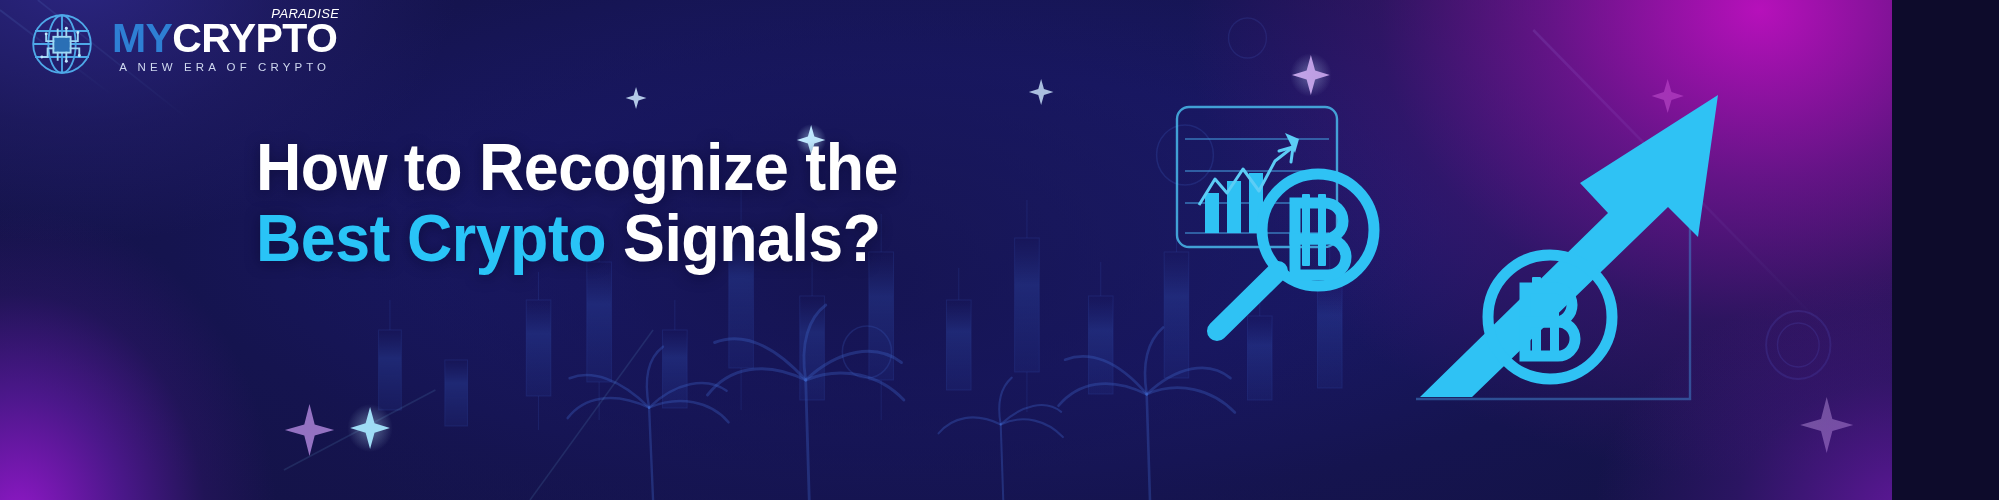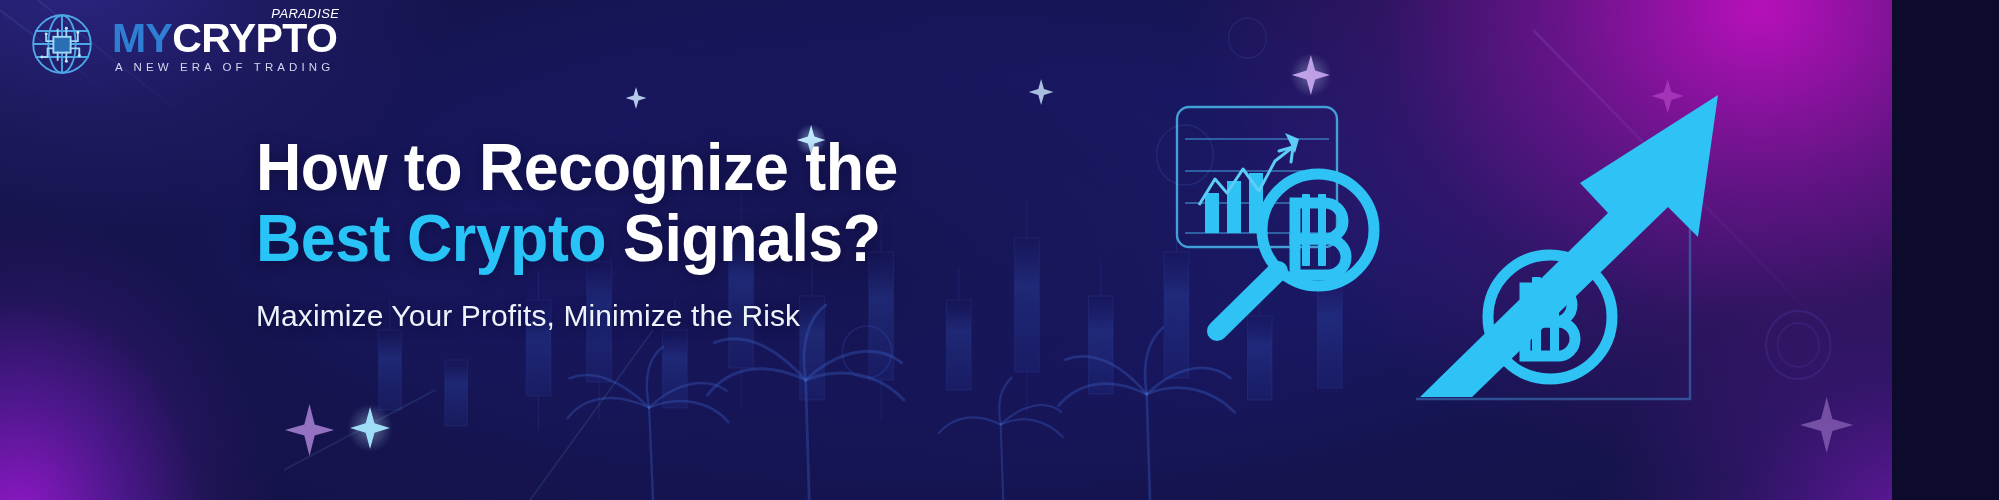--- a/index.html
+++ b/index.html
@@ -305,28 +305,27 @@
         <circle cx="72" cy="34" r="2"></circle>
           <circle cx="74" cy="66" r="2"></circle>
         <circle cx="56" cy="28" r="2"></circle>
           <circle cx="56" cy="74" r="2"></circle>
       </g>
     </svg>
 
     <div class="logo-text">
       <div class="logo-word"><span class="logo-my">MY</span><span class="logo-crypto">CRYPTO</span></div>
       <div class="logo-paradise">PARADISE</div>
-      <div class="logo-tag">A NEW ERA OF TRADING</div>
+      <div class="logo-tag">A NEW ERA OF CRYPTO</div>
     </div>
   </div>
 
   <div class="copy">
     <div class="headline">How to Recognize the</div>
     <div class="headline"><span class="accent">Best Crypto</span><span> Signals?</span></div>
-    <div class="subhead">Maximize Your Profits, Minimize the Risk</div>
   </div>
 
   <div class="art-chart">
     <svg viewBox="0 0 215 235">
 
       <g>
         <rect x="2" y="2" width="160" height="140" rx="12" fill="none" stroke="#49b8ea" stroke-width="2.4" opacity=".85"></rect>
         <g stroke="#3f8fd0" stroke-width="1.5" opacity=".8">
           <line x1="10" y1="34" x2="154" y2="34"></line>
           <line x1="10" y1="66" x2="154" y2="66"></line>

